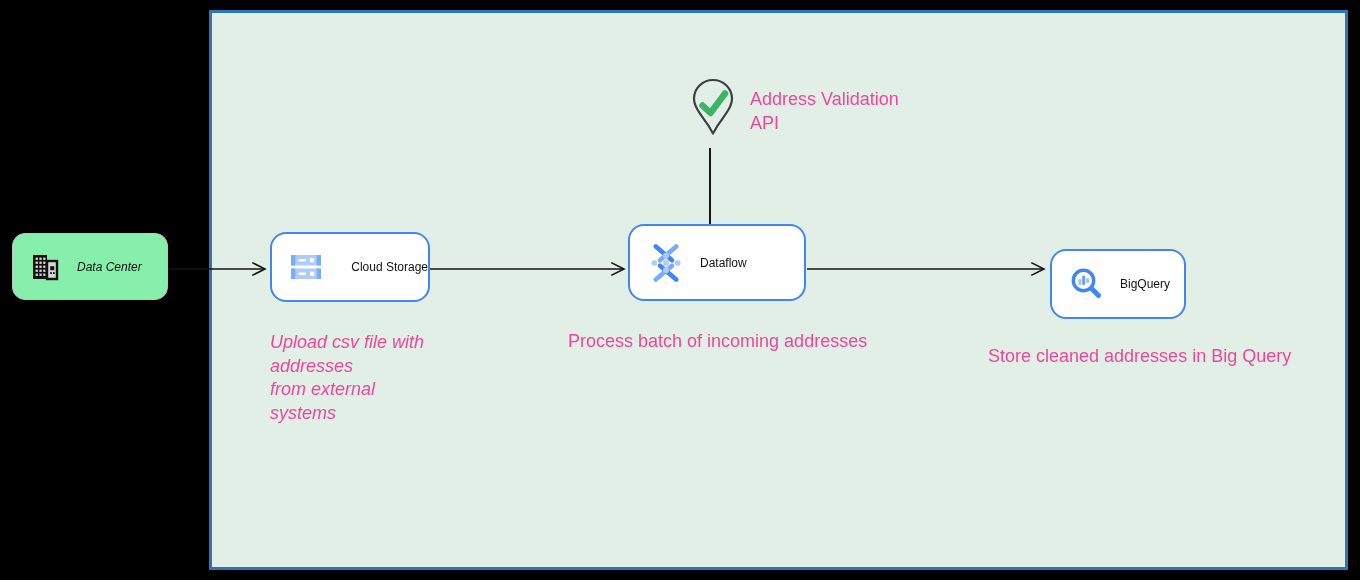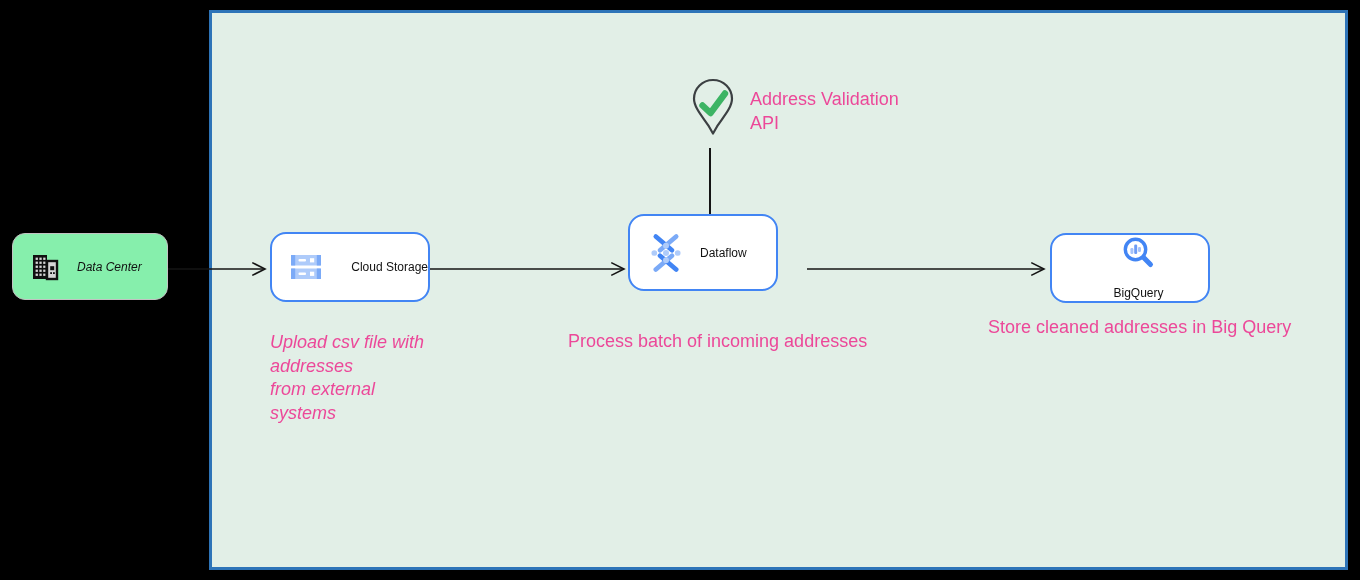--- a/index.html
+++ b/index.html
@@ -19,30 +19,30 @@
     background: #ffffff; border: 2px solid #4285f4; border-radius: 16px;
     padding-left: 17px; gap: 15px; cursor: default;
   }
   .node-label { font-size: 12px; color: #111; white-space: nowrap; }
 
   .node-datacenter {
     left: 12px; top: 233px; width: 156px; height: 67px;
     background: #86efac; border: 1px solid #c2c2c2; border-radius: 13px; gap: 17px; font-style: italic;
   }
   .node-cloudstorage { left: 270px; top: 232px; width: 160px; height: 70px; justify-content: space-between; }
-  .node-dataflow     { left: 628px; top: 214px; width: 150px; height: 77px; }
-  .node-bigquery     { left: 1050px; top: 233px; width: 160px; height: 70px; flex-direction: column; }
+  .node-dataflow     { left: 628px; top: 224px; width: 178px; height: 77px; }
+  .node-bigquery     { left: 1050px; top: 249px; width: 136px; height: 70px; }
 
   .pin-wrap { position: absolute; left: 690px; top: 78px; width: 46px; height: 61px; }
 
   .caption { position: absolute; font-size: 18px; line-height: 23.5px; color: #ec4899; white-space: pre-line; }
   .caption-av      { left: 750px; top: 88px; }
   .caption-upload  { left: 270px; top: 331px; font-style: italic; }
   .caption-process { left: 568px; top: 330px; width: 338px; white-space: nowrap; }
-  .caption-store   { left: 988px; top: 316px; white-space: nowrap; }
+  .caption-store   { left: 988px; top: 345px; white-space: nowrap; }
 </style>
 </head>
 <body>
 
 <div class="container-zone"></div>
 
 <svg class="edges-layer" viewBox="0 0 1360 580">
   <defs>
     <marker id="openArrow" viewBox="0 0 16 16" refX="14" refY="8" markerWidth="19" markerHeight="17" orient="auto" markerUnits="userSpaceOnUse">
       <path d="M2,2 L14,8 L2,14" fill="none" stroke="#151515" stroke-width="1.5"></path>

